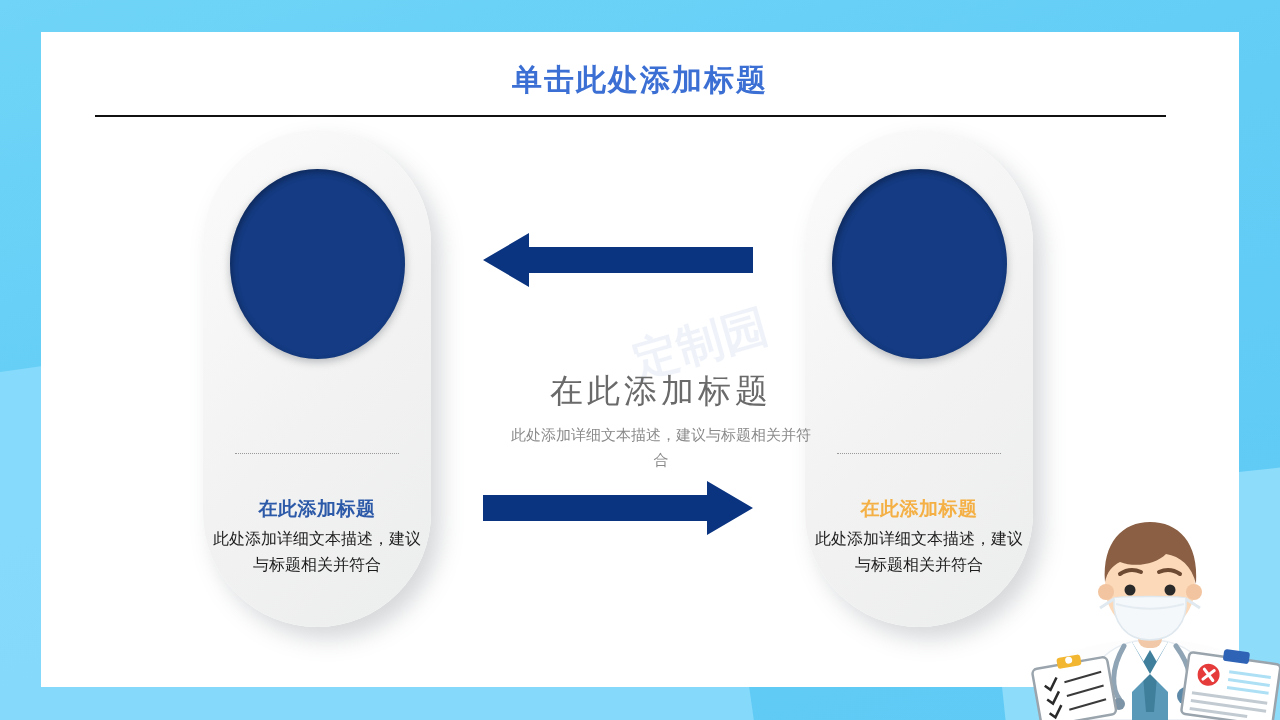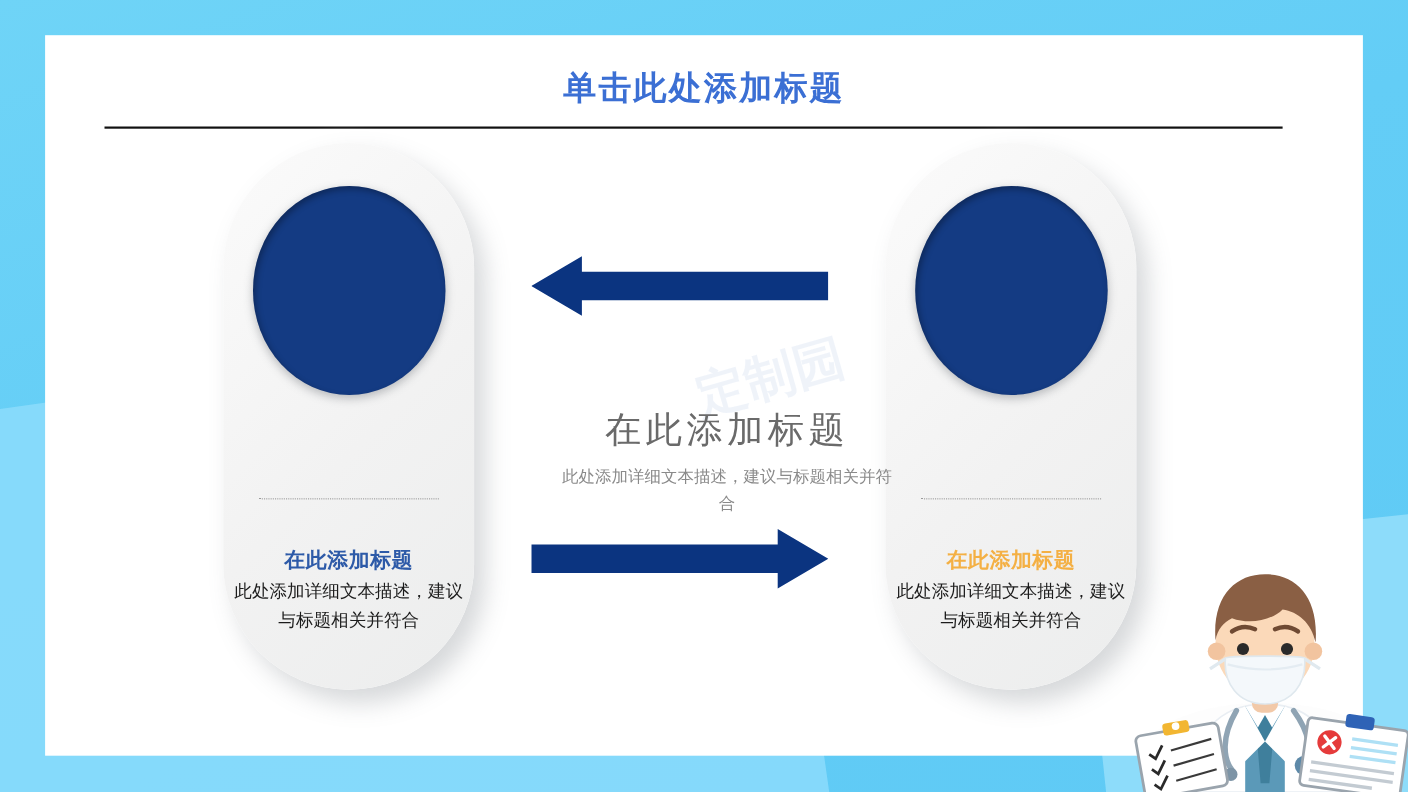--- a/index.html
+++ b/index.html
@@ -47,21 +47,20 @@
   }
 
   
   .panel {
     position: absolute;
     left: 41px;
     top: 32px;
     width: 1198px;
     height: 655px;
     background: #ffffff;
-    font-family: Liberation Serif, serif;
   }
 
   .page-title {
     position: absolute;
     left: 0;
     top: 28px;
     width: 1198px;
     text-align: center;
     font-size: 30px;
     font-weight: bold;

